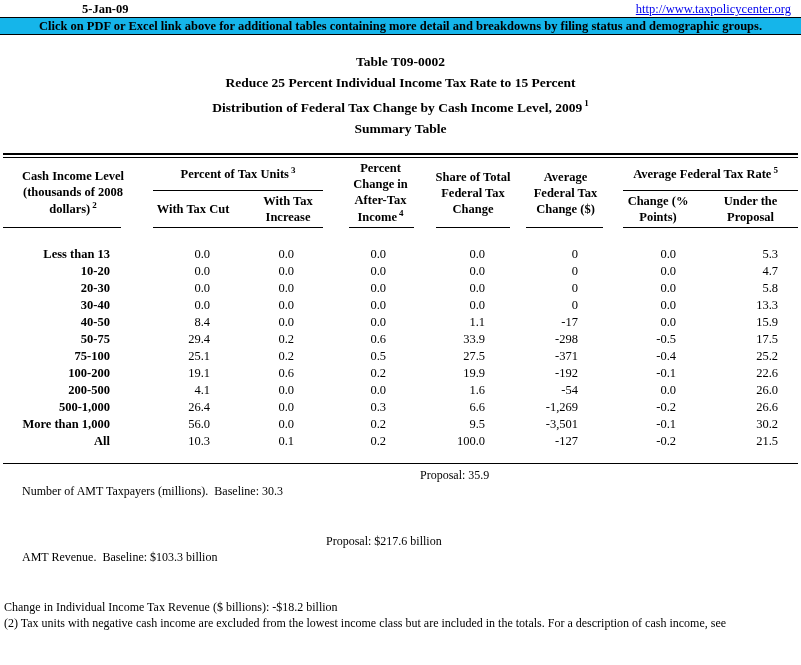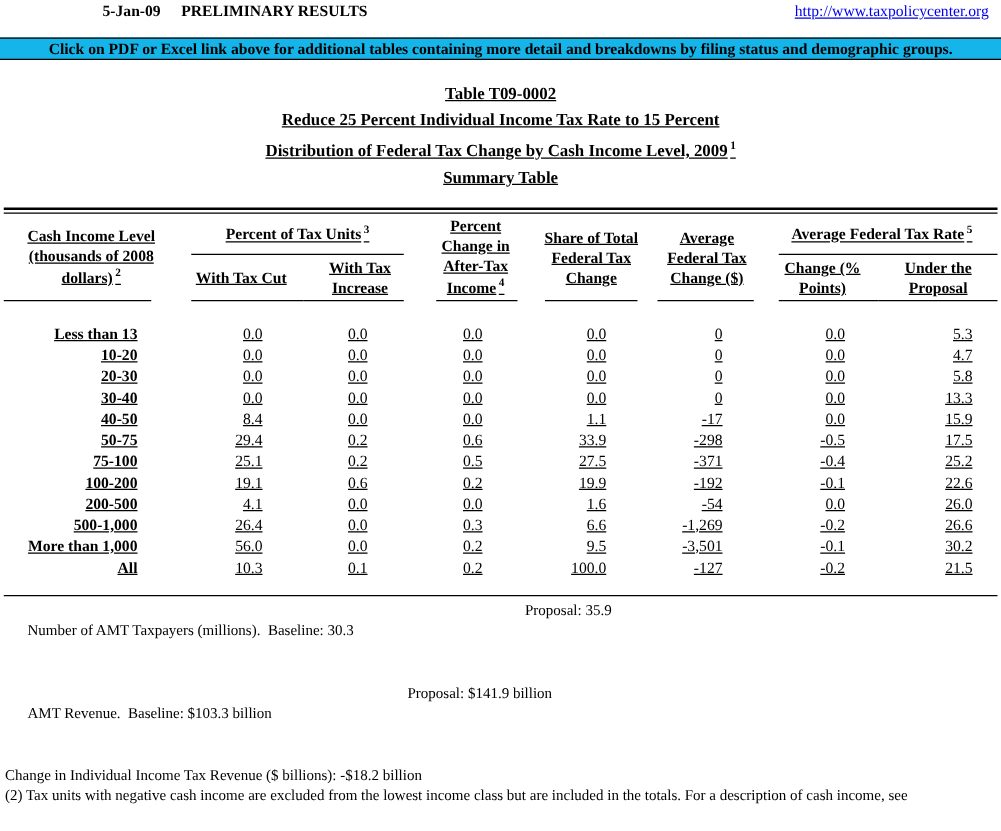--- a/index.html
+++ b/index.html
@@ -13,28 +13,28 @@
   .topbar .toplink { position:absolute; right:10px; top:2px; font-weight:normal;
                      color:#0000EE; }
 
   
   .banner { height:16px; border-top:1.5px solid #000; border-bottom:1.5px solid #000;
             display:flex; align-items:center; justify-content:center;
             font-size:12.5px; font-weight:bold; background:#15B5EA; }
 
   
   .titleblock { margin-top:16px; text-align:center; font-weight:bold;
-                font-size:13.5px; line-height:21px;text-decoration:underline; }
+                font-size:13.5px; line-height:21px; }
   sup { font-size:9px; vertical-align:super; margin-left:2px; font-weight:bold; }
 
   
   .rule-double { width:795px; margin:14px 0 0 3px; height:2px;
                  border-top:2px solid #000; border-bottom:1.5px solid #000; }
   table.tpc { width:795px; margin-left:3px; border-collapse:collapse; table-layout:fixed;
-              font-size:12.5px;text-decoration:underline; }
+              font-size:12.5px; }
   col.c1{width:140px} col.c2{width:100px} col.c3{width:90px} col.c4{width:95px}
   col.c5{width:90px} col.c6{width:95px} col.c7{width:90px} col.c8{width:95px}
   thead th { font-weight:bold; line-height:1.28; text-align:center;
              vertical-align:middle; position:relative; padding:0; }
   thead tr.r1 { height:33px; } thead tr.r2 { height:37px; }
   .hwrap { margin:0 auto; }
   .ul { position:absolute; bottom:0; height:0; border-bottom:1.5px solid #000; }
   th.c1 .ul{left:0; right:22px;}      th.gptu .ul{left:10px; right:10px;}
   th.c2 .ul{left:10px; right:0;}      th.c3 .ul{left:0; right:10px;}
   th.c4 .ul{left:16px; right:14px;}   th.c5 .ul{left:8px; right:8px;}
@@ -62,25 +62,24 @@
   .pos1 { position:absolute; left:416px; top:0; }
   .pos2 { position:absolute; left:322px; top:0; }
 </style>
 </head>
 <body>
 
 <div>
 
   <div class="topbar">
     <span class="date">5-Jan-09</span>
-    <span class="prelim">PRELIMINARY RESULTS</span>
     <a class="toplink" href="#" style="color: rgb(0, 0, 238);">http://www.taxpolicycenter.org</a>
   </div>
 
-  <div class="banner" style="background-color: rgb(21, 181, 234); margin-top: 13px;">
+  <div class="banner" style="background-color: rgb(21, 181, 234);">
     <span>Click on PDF or Excel link above for additional tables containing more detail and breakdowns by filing status and demographic groups.</span>
   </div>
 
   <div class="titleblock">
     <div>Table T09-0002</div>
     <div>Reduce 25 Percent Individual Income Tax Rate to 15 Percent</div>
     <div><span>Distribution of Federal Tax Change by Cash Income Level, 2009</span><sup>1</sup></div>
     <div>Summary Table</div>
   </div>
 
@@ -269,21 +268,21 @@
 
   <div class="rule-bottom"></div>
 
   <div class="notes">
     <div class="note rel">
       <span>Number of AMT Taxpayers (millions).  Baseline: 30.3</span>
       <span class="pos1">Proposal: 35.9</span>
     </div>
     <div class="note rel">
       <span>AMT Revenue.  Baseline: $103.3 billion</span>
-      <span class="pos2">Proposal: $141.9 billion</span>
+      <span class="pos2">Proposal: $217.6 billion</span>
     </div>
     <div class="note">Change in Individual Income Tax Revenue ($ billions): -$18.2 billion</div>
     <div class="note">(2) Tax units with negative cash income are excluded from the lowest income class but are included in the totals. For a description of cash income, see</div>
     <div class="note">
       
     </div>
 
   </div>
 
 </div>

